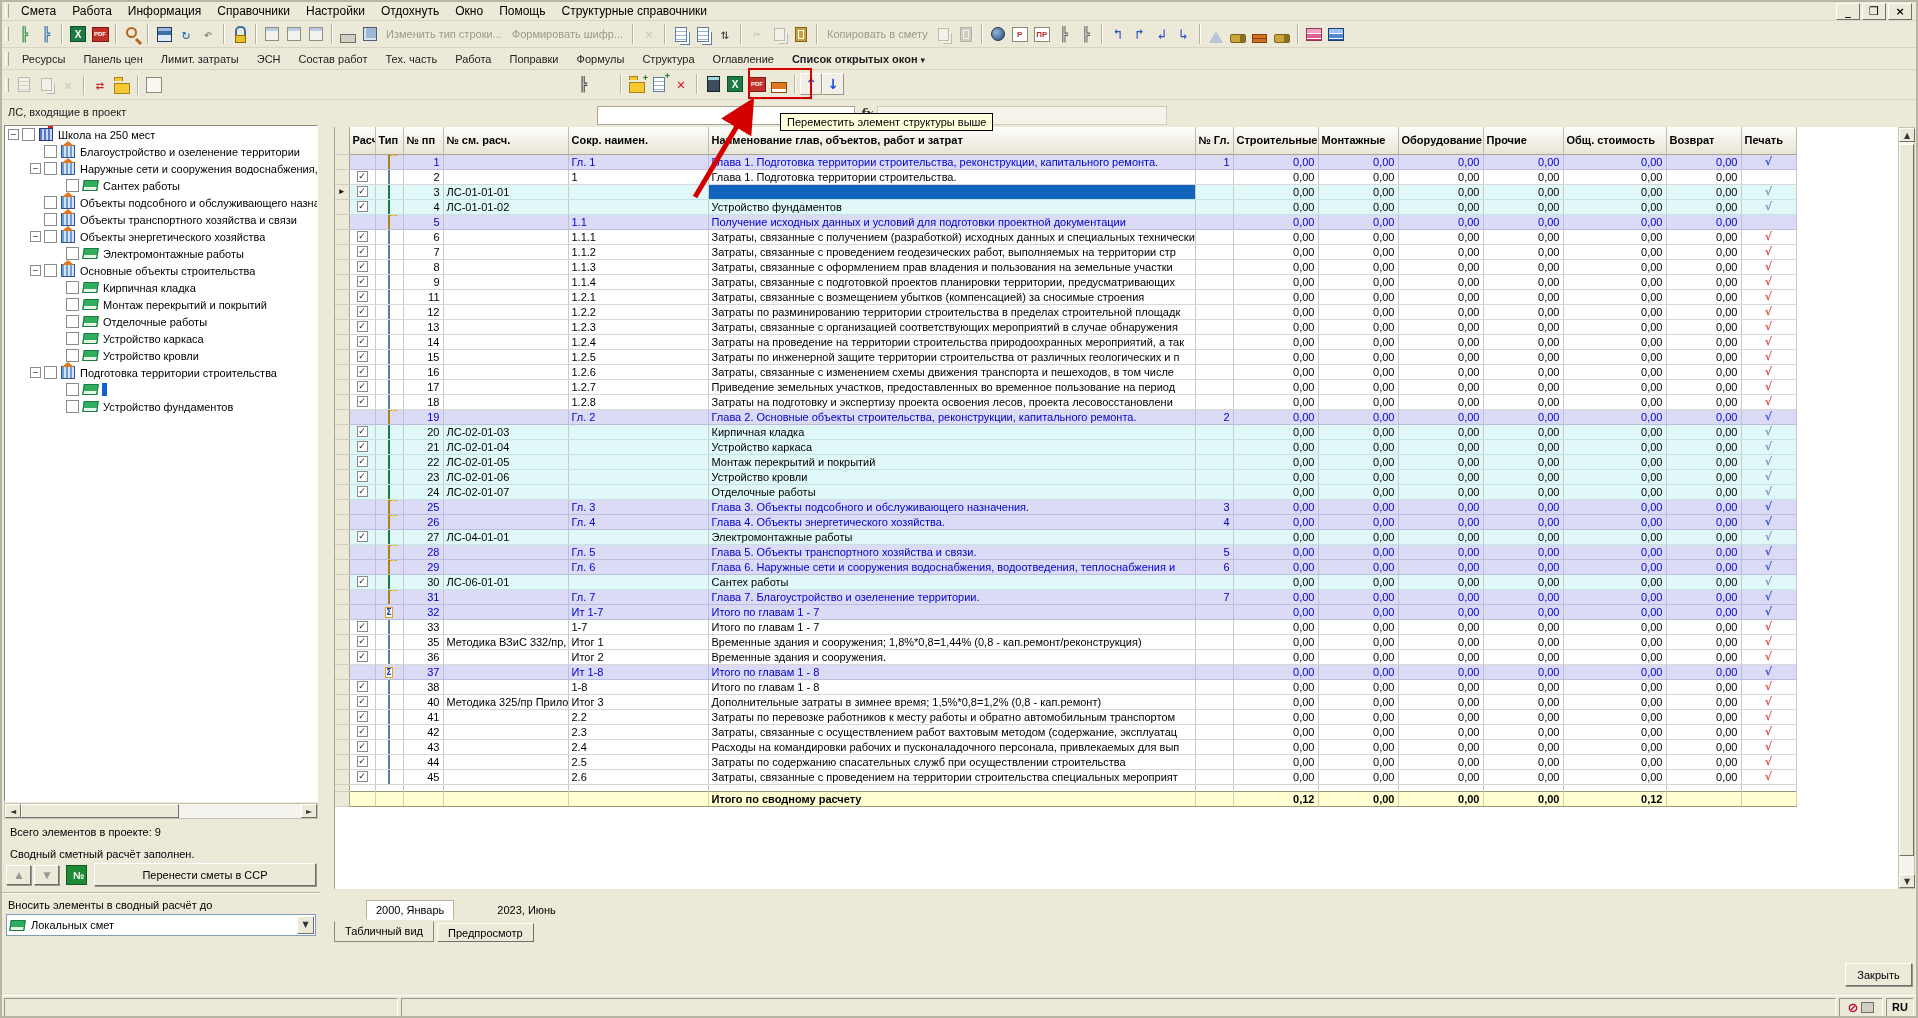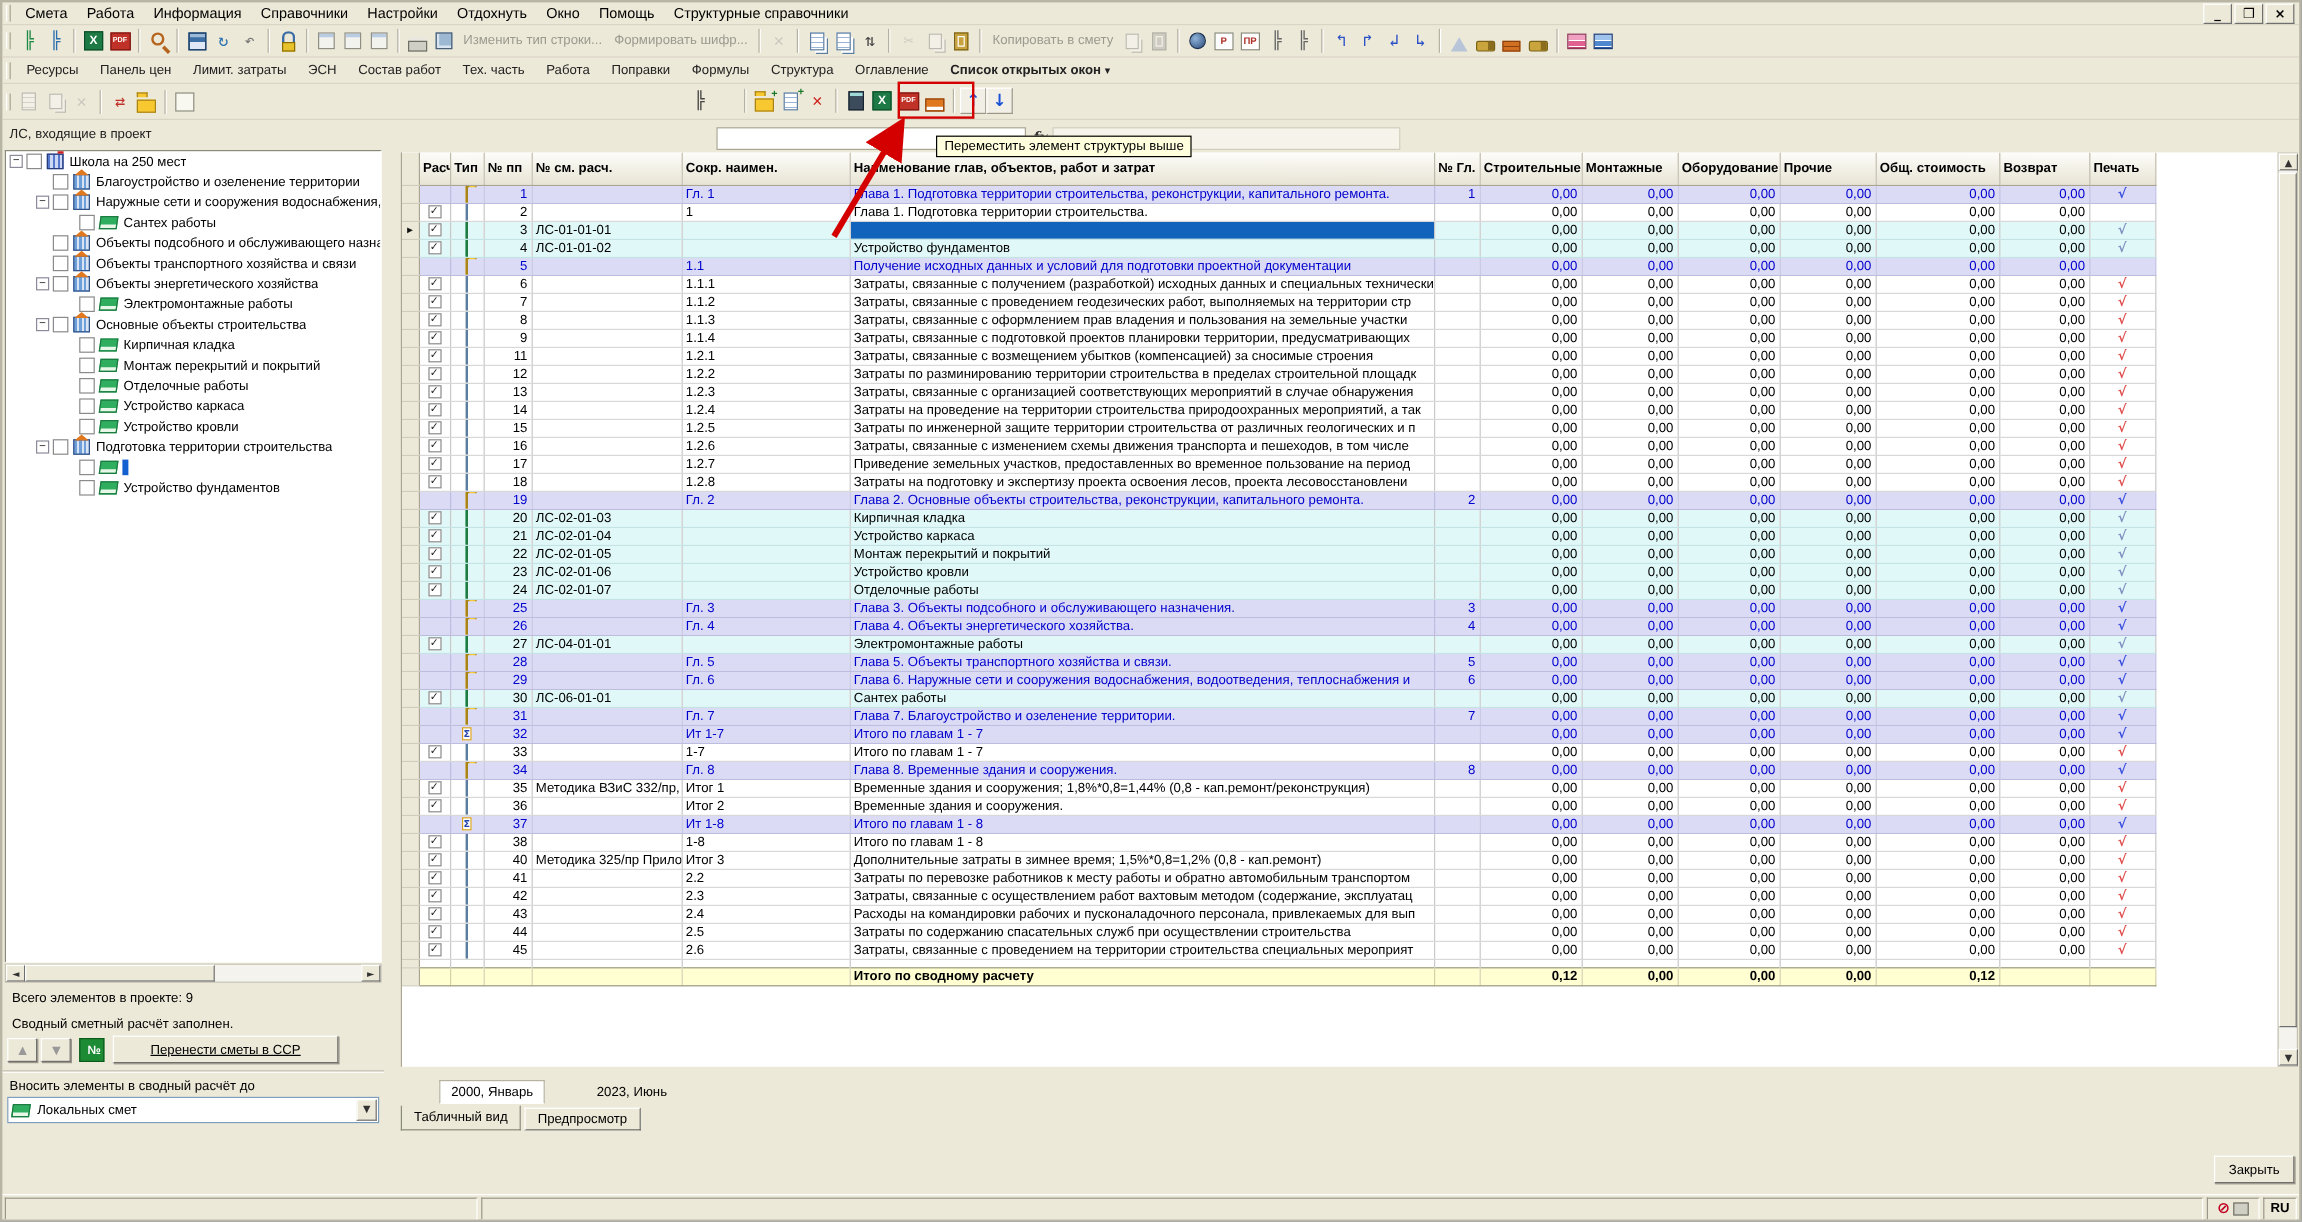--- a/index.html
+++ b/index.html
@@ -95,21 +95,21 @@
   #lp-thumb{width:158px;height:14px;background:#ece9d8;border:1px solid;border-color:#fff #6f6f6f #6f6f6f #fff;}
   #lp-hspace{flex:1;}
   #lp-total{position:absolute;left:8px;top:726px;}
   #lp-status{position:absolute;left:8px;top:748px;}
   .btn3d{background:#ece9d8;border:1px solid;border-color:#fff #6f6f6f #6f6f6f #fff;box-shadow:1px 1px 0 #9a9688;
          font-family:"Liberation Sans",sans-serif;font-size:11px;}
   #lp-up{position:absolute;left:4px;top:765px;width:25px;height:20px;color:#999;font-size:12px;}
   #lp-dn{position:absolute;left:32px;top:765px;width:25px;height:20px;color:#999;font-size:12px;}
   #lp-num{position:absolute;left:64px;top:765px;width:21px;height:20px;background:#1d8a34;color:#fff;
           border:1px solid #0c5a1c;font:bold 10px "Liberation Sans",sans-serif;}
-  #lp-transfer{position:absolute;left:92px;top:763px;width:188px;height:23px;text-decoration:underline;}
+  #lp-transfer{position:absolute;left:92px;top:763px;width:222px;height:23px;}
   #lp-div{position:absolute;left:0;top:792px;width:318px;border-top:1px solid #b6b2a2;border-bottom:1px solid #fff;}
   #lp-inslabel{position:absolute;left:6px;top:799px;}
   #lp-combo{position:absolute;left:4px;top:814px;width:310px;height:22px;background:#fff;border:1px solid #7f9db9;display:flex;align-items:center;}
   #lp-combo .mi-book{margin-left:3px;}
   #lp-combo-text{padding-left:6px;flex:1;}
   #lp-combo-btn{width:17px;height:18px;margin-right:1px;font-size:8px;line-height:16px;text-align:center;}
   
   #mainpanel{position:absolute;left:330px;top:98px;width:1586px;height:892px;}
   #fbar-box1{position:absolute;left:265px;top:6px;width:258px;height:19px;background:#fff;border:1px solid #a9a590;}
   #fx{position:absolute;left:529px;top:7px;font:italic bold 12px "DejaVu Serif",serif;color:#333;}
@@ -1174,37 +1174,20 @@
               <td>Итого по главам 1 - 7</td>
               <td class="c-gl"></td>
               <td class="val">0,00</td>
               <td class="val">0,00</td>
               <td class="val">0,00</td>
               <td class="val">0,00</td>
               <td class="val">0,00</td>
               <td class="val">0,00</td>
               <td class="c-pr"><span class="mark p-r">√</span></td>
             </tr>
-            <tr class="r-ch">
-              <td class="gut"></td>
-              <td class="c-ras"></td>
-              <td class="c-tip"><span class="mi-folder"></span></td>
-              <td class="c-num">34</td>
-              <td></td>
-              <td>Гл. 8</td>
-              <td>Глава 8. Временные здания и сооружения.</td>
-              <td class="c-gl">8</td>
-              <td class="val">0,00</td>
-              <td class="val">0,00</td>
-              <td class="val">0,00</td>
-              <td class="val">0,00</td>
-              <td class="val">0,00</td>
-              <td class="val">0,00</td>
-              <td class="c-pr"><span class="mark p-b">√</span></td>
-            </tr>
             <tr class="r-doc">
               <td class="gut"></td>
               <td class="c-ras">
                 <div class="cb">✓</div>
               </td>
               <td class="c-tip"><span class="mi-doc2"></span></td>
               <td class="c-num">35</td>
               <td>Методика ВЗиС 332/пр, п. 51</td>
               <td>Итог 1</td>
               <td>Временные здания и сооружения; 1,8%*0,8=1,44%  (0,8 - кап.ремонт/реконструкция)</td>

